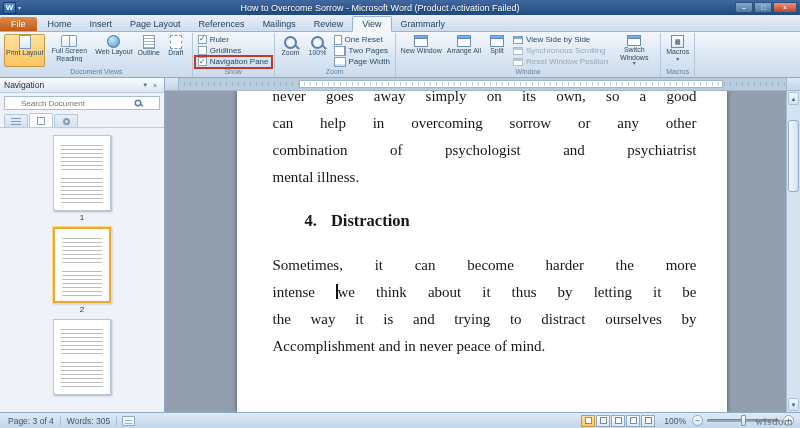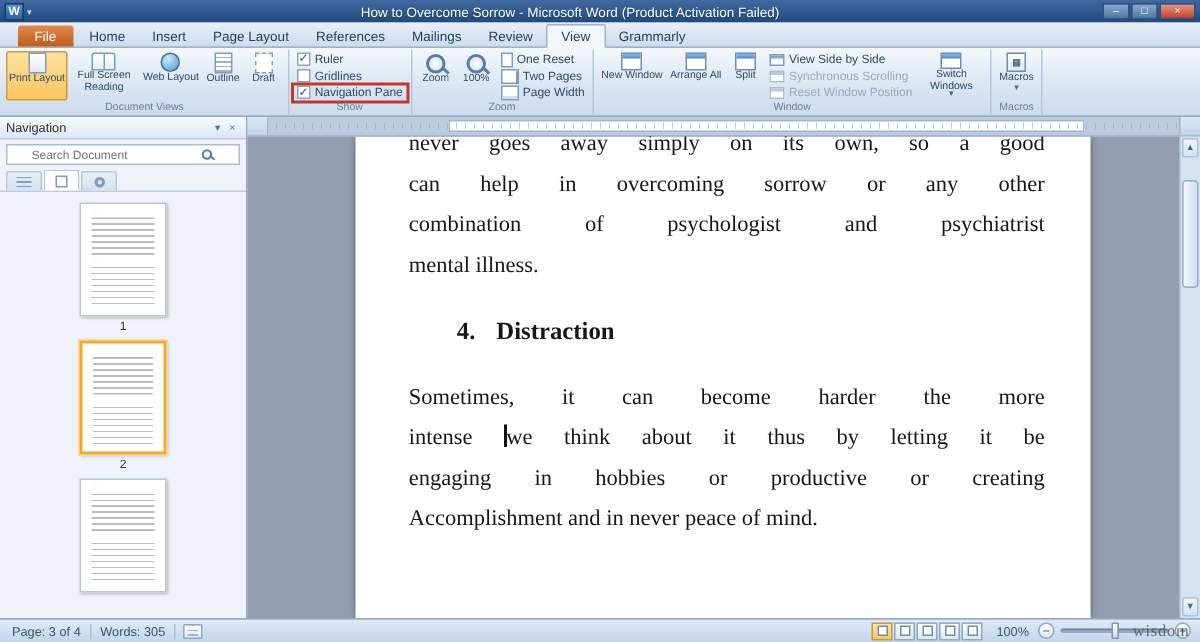--- a/index.html
+++ b/index.html
@@ -12,21 +12,21 @@
   .app-icon { width: 13px; height: 12px; background: linear-gradient(#5590d2, #2a5e9f); border: 1px solid #163a63; color: #fff; font-weight: bold; font-size: 8px; display: flex; align-items: center; justify-content: center; margin-right: 2px; }
   .qat-caret { color: #cfe0f2; font-size: 6px; margin-right: 4px; }
   .title { flex: 1; text-align: center; font-size: 9px; white-space: nowrap; overflow: hidden; text-shadow: 0 1px 1px rgba(0,0,0,.4); }
   .win-controls { display: flex; gap: 1px; }
   .win-btn { width: 18px; height: 11px; font-size: 7px; line-height: 9px; display: flex; align-items: center; justify-content: center; color: #fff; background: linear-gradient(#86a9cd, #51799f); border: 1px solid #2d507c; border-radius: 0 0 2px 2px; cursor: default; }
   .win-btn.close { background: linear-gradient(#e59580, #c14328); width: 24px; }
 
   
   .tabrow { flex: 0 0 17px; background: linear-gradient(#e9eff8, #cddcee); display: flex; align-items: flex-end; border-bottom: 1px solid #9bb2cc; }
   .tab { padding: 2px 9px 2px; font-size: 9px; color: #1e3c5c; white-space: nowrap; }
-  .tab.file { background: linear-gradient(#e08a4b, #bf5c1a); color: #fff; padding: 2px 11px; margin: 0 2px 0 12px; border-radius: 2px 2px 0 0; }
+  .tab.file { background: linear-gradient(#e08a4b, #bf5c1a); color: #fff; padding: 2px 11px; margin: 0 2px 0 0; border-radius: 2px 2px 0 0; }
   .tab.active { background: #f3f7fb; border: 1px solid #9bb2cc; border-bottom: 1px solid #f3f7fb; border-radius: 2px 2px 0 0; margin-bottom: -1px; }
 
   
   .ribbon { flex: 0 0 46px; background: linear-gradient(#f4f8fc, #dbe6f3 55%, #ccdbec); border-bottom: 1px solid #8fa8c4; display: flex; padding: 1px 0 0 1px; }
   .group { display: flex; flex-direction: column; border-right: 1px solid #b5c7db; padding: 1px 3px 0; }
   .group-body { height: 33px; display: flex; align-items: flex-start; gap: 1px; }
   .group-label { text-align: center; font-size: 7px; color: #64809d; padding-top: 1px; white-space: nowrap; }
   .bigbtn { min-width: 26px; max-width: 46px; height: 33px; display: flex; flex-direction: column; align-items: center; padding: 1px 2px; border-radius: 2px; cursor: default; }
   .bigbtn-label { font-size: 7px; line-height: 1.1; color: #2b4a68; text-align: center; max-height: 16px; overflow: hidden; }
   .bigbtn.active { background: linear-gradient(#fde2a0, #fbc45e); border: 1px solid #c79a3e; padding: 0 1px; }
@@ -340,21 +340,21 @@
               <div class="line">never goes away simply on its own, so a good</div>
               <div class="line">can help in overcoming sorrow or any other</div>
               <div class="line">combination of psychologist and psychiatrist</div>
               <div class="line noj">mental illness.</div>
               <div class="heading">
                 <span>4.</span>
                 <span>Distraction</span>
               </div>
               <div class="line">Sometimes,  it can become harder the more</div>
               <div class="line"><span>intense </span><span class="caret"></span><span>we think about it thus by letting it be</span></div>
-              <div class="line">engaging in hobbies or productive or creating</div>
+              <div class="line">the way it is and trying to distract ourselves by</div>
               <div class="line noj">Accomplishment and in never peace of mind.</div>
             </div>
           </div>
         </div>
         <div class="vscroll">
           <div class="varrow">▲</div>
           <div class="vtrack">
             <div class="vthumb"></div>
           </div>
           <div class="varrow">▼</div>

